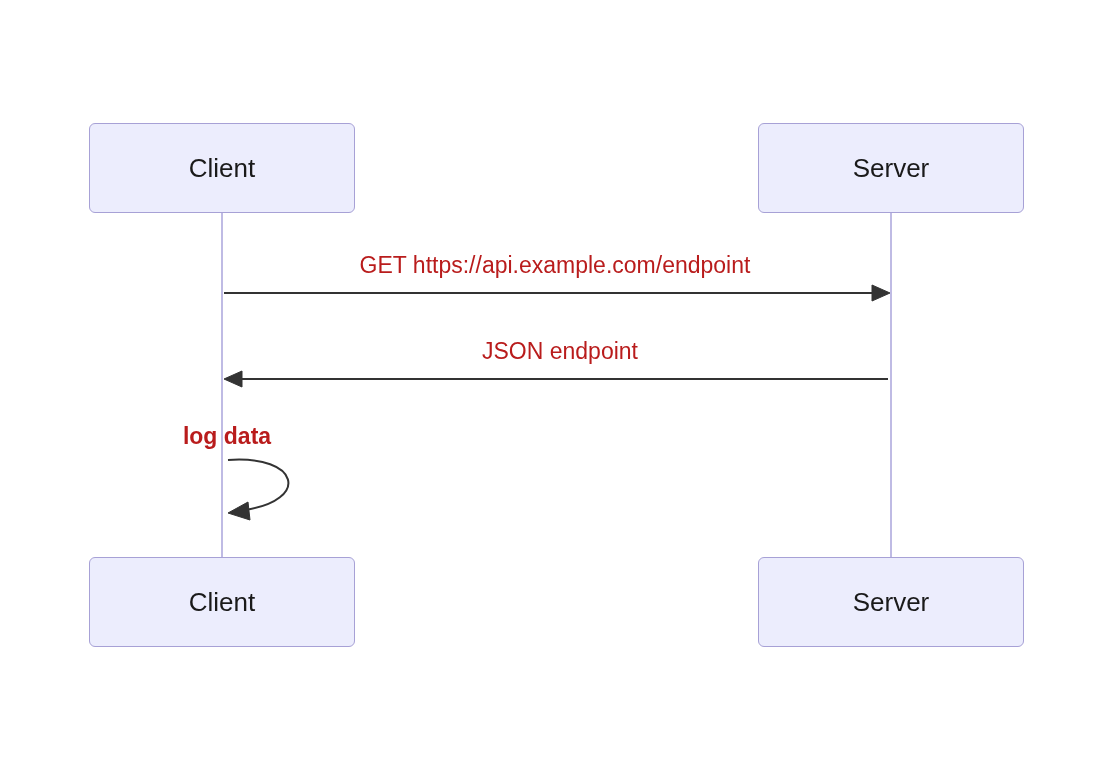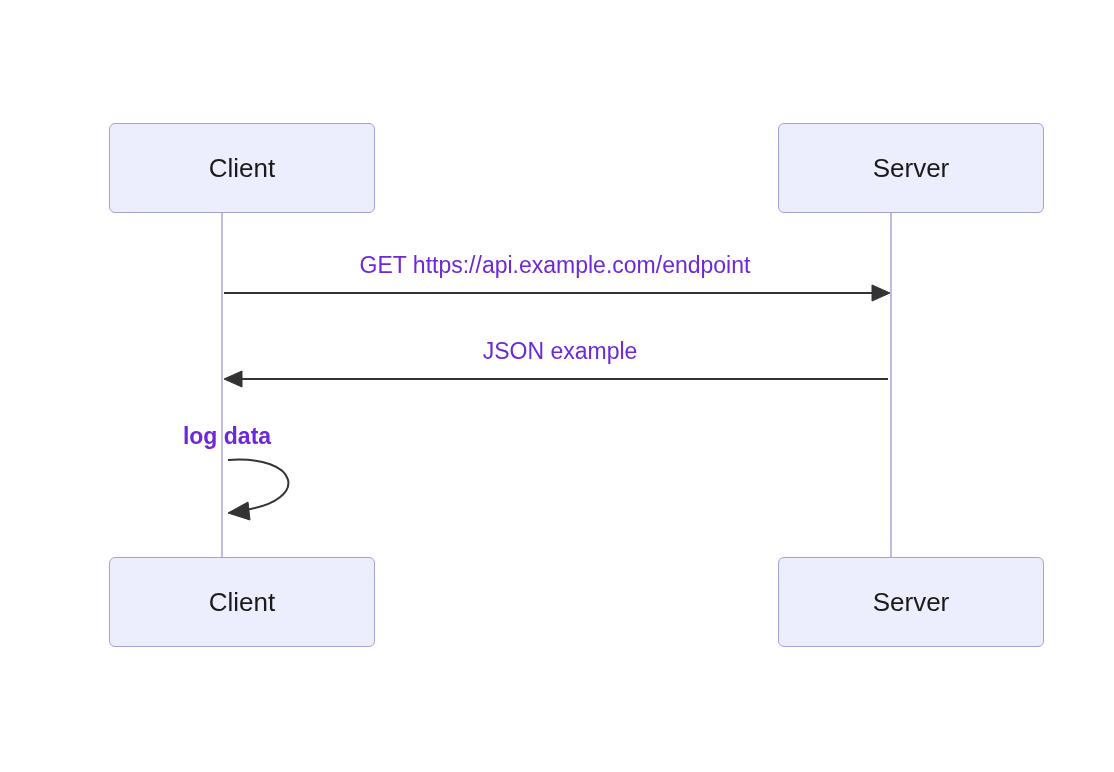--- a/index.html
+++ b/index.html
@@ -15,33 +15,32 @@
       width: 266px;
       height: 90px;
       background: #ecedfd;
       border: 1.5px solid #a7a1d6;
       border-radius: 6px;
       display: flex;
       align-items: center;
       justify-content: center;
       font-size: 26px;
       color: #1a1a1a;
-      margin-left: 20px;
     }
     .lifeline {
       position: absolute;
       width: 2px;
       background: #bfbbe4;
       height: 344px;
       top: 213px;
     }
     .msg-label {
       position: absolute;
       font-size: 23px;
-      color: #6d28d9;
+      color: #b91c1c;
       text-align: center;
     }
     .arrow-line {
       stroke: #333333;
       stroke-width: 2;
       fill: none;
     }
     .arrow-head {
       fill: #333333;
       stroke: #333333;
@@ -69,21 +68,21 @@
   <span>Client</span>
 </div>
 <div class="actor-box" style="left:758px; top:557px;">
   <span>Server</span>
 </div>
 
 <div class="lifeline" style="left:221px;"></div>
 <div class="lifeline" style="left:890px;"></div>
 
 <div class="msg-label" style="left:310px; top:252px; width:490px;">GET https://api.example.com/endpoint</div>
-<div class="msg-label" style="left:445px; top:338px; width:230px;">JSON example</div>
+<div class="msg-label" style="left:445px; top:338px; width:230px;">JSON endpoint</div>
 <div class="msg-label" style="left:177px; top:423px; width:100px;font-weight:bold;">log data</div>
 
 <svg class="overlay">
 
   <line x1="224" y1="293" x2="876" y2="293" class="arrow-line"></line>
   <polygon points="890,293 872,285 872,301" class="arrow-head"></polygon>
 
   <line x1="888" y1="379" x2="238" y2="379" class="arrow-line"></line>
   <polygon points="224,379 242,371 242,387" class="arrow-head"></polygon>
 

